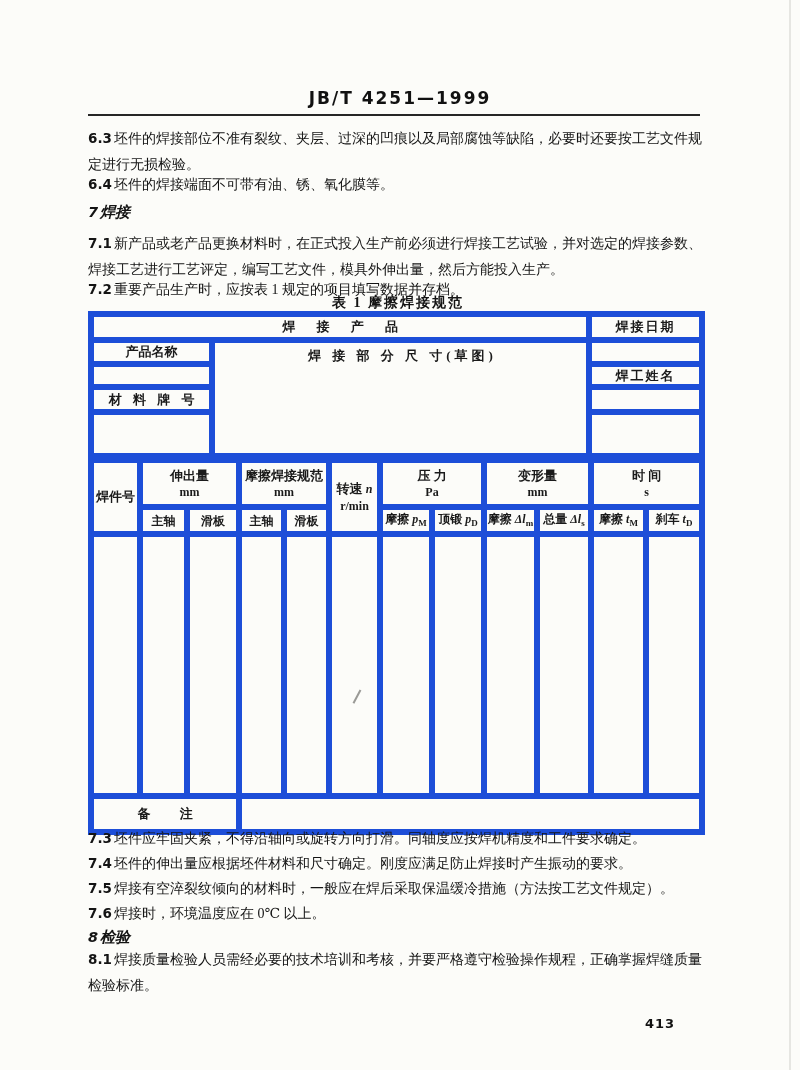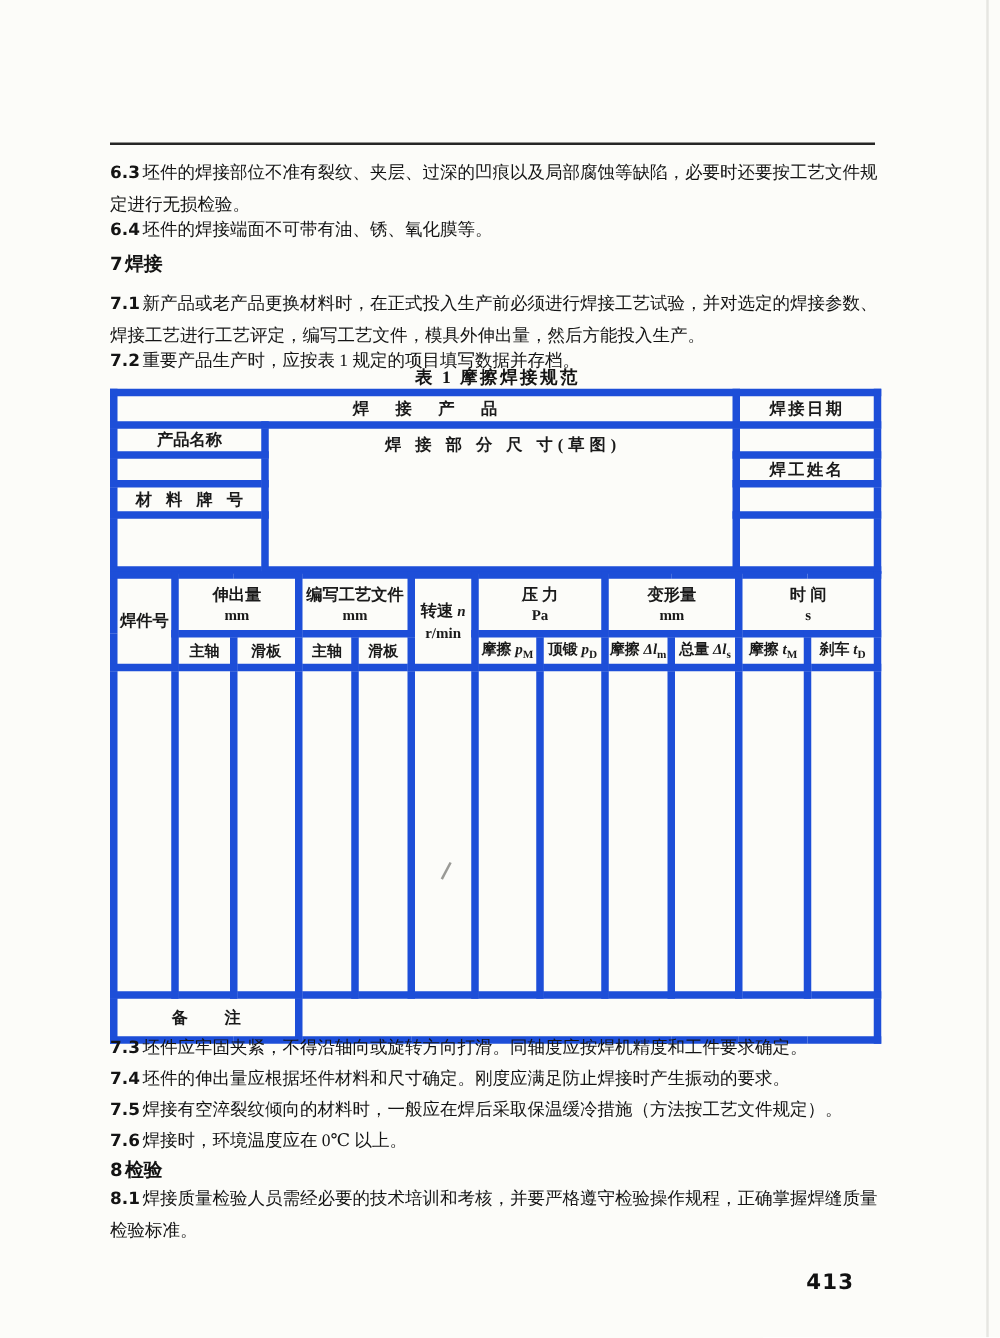--- a/index.html
+++ b/index.html
@@ -13,21 +13,21 @@
     font-family:"DejaVu Sans",sans-serif;font-weight:700;
     font-size:62px;letter-spacing:3px;color:#d8d8d4;user-select:none;
   }
   .doc-code{
     position:absolute;top:88px;left:0;width:100%;text-align:center;z-index:2;
     font-family:"DejaVu Sans",sans-serif;font-weight:700;font-size:17px;letter-spacing:2px;color:#111;
   }
   .head-rule{position:absolute;top:114px;left:88px;width:612px;height:2px;background:#262626;z-index:2;}
   .para,.hsec,.tcaption{position:absolute;left:88px;width:620px;z-index:2;font-size:14px;line-height:26px;color:#141414;font-weight:500;}
   .cnum{font-family:"DejaVu Sans",sans-serif;font-weight:700;font-size:13.5px;margin-right:2px;}
-  .hsec{font-weight:700;font-size:15px;}
+  .hsec{font-weight:700;font-size:15px;font-style:italic;}
   .hsec .cnum{font-size:14.5px;}
   .tcaption{text-align:center;font-weight:700;font-size:14px;letter-spacing:2px;}
   .tablewrap{position:absolute;top:311px;left:88px;width:611px;z-index:2;}
   table{border-collapse:collapse;table-layout:fixed;width:611px;}
   .tbl{border:2px solid #1f1f1f;}
   td{
     border:6px solid #1d4ed8;text-align:center;vertical-align:middle;padding:0;
     font-size:13px;font-weight:600;color:#1a1a1a;line-height:1.35;overflow:hidden;
   }
   .params{margin-top:-2px;}
@@ -37,30 +37,31 @@
   .sketch-cell{vertical-align:top;padding-top:4px;letter-spacing:4px;text-indent:4px;margin-left:12px;}
   .sub-h{font-size:12px;}
   .unit{font-size:12px;font-weight:600;font-family:"Liberation Serif",serif;}
   i.sym{font-style:italic;font-weight:600;font-size:12px;}
   sub{font-size:9px;}
   .remarks-cell{letter-spacing:13px;text-indent:13px;font-size:13px;}
   .scan-edge{position:absolute;top:0;right:9px;width:2px;height:1070px;background:#e6e6e2;z-index:0;}
   .scan-mark{position:absolute;left:268px;top:378px;width:1.5px;height:15px;background:#9a9a96;transform:rotate(28deg);z-index:3;}
   .page-num{
     position:absolute;left:645px;top:1016px;z-index:2;
-    font-family:"DejaVu Sans",sans-serif;font-weight:700;font-size:17px;letter-spacing:1px;color:#111;
+    font-family:"DejaVu Sans",sans-serif;font-weight:700;font-size:13px;letter-spacing:1px;color:#111;
   }
 </style>
 </head>
 <body>
 
 <div class="page">
 
   <div class="scan-edge"></div>
 
+  <div class="doc-code">JB/T 4251—1999</div>
   <div class="head-rule"></div>
 
   <div class="para" style="top:125px">
     <b class="cnum">6.3</b><span>坯件的焊接部位不准有裂纹、夹层、过深的凹痕以及局部腐蚀等缺陷，必要时还要按工艺文件规定进行无损检验。</span>
   </div>
   <div class="para" style="top:171px">
     <b class="cnum">6.4</b><span>坯件的焊接端面不可带有油、锈、氧化膜等。</span>
   </div>
   <div class="hsec" style="top:199px">
     <b class="cnum">7</b><span>焊接</span>
@@ -124,21 +125,21 @@
           <col style="width:56px">
       </colgroup>
       <tbody>
           <tr style="height:47px">
         <td rowspan="2">焊件号</td>
         <td colspan="2">
           <div>伸出量</div>
           <div class="unit">mm</div>
         </td>
         <td colspan="2">
-          <div>编写工艺文件</div>
+          <div>摩擦焊接规范</div>
           <div class="unit">mm</div>
         </td>
         <td rowspan="2">
           <div><span>转速</span> <i class="sym">n</i></div>
           <div class="unit">r/min</div>
         </td>
         <td colspan="2">
           <div>压  力</div>
           <div class="unit">Pa</div>
         </td>

